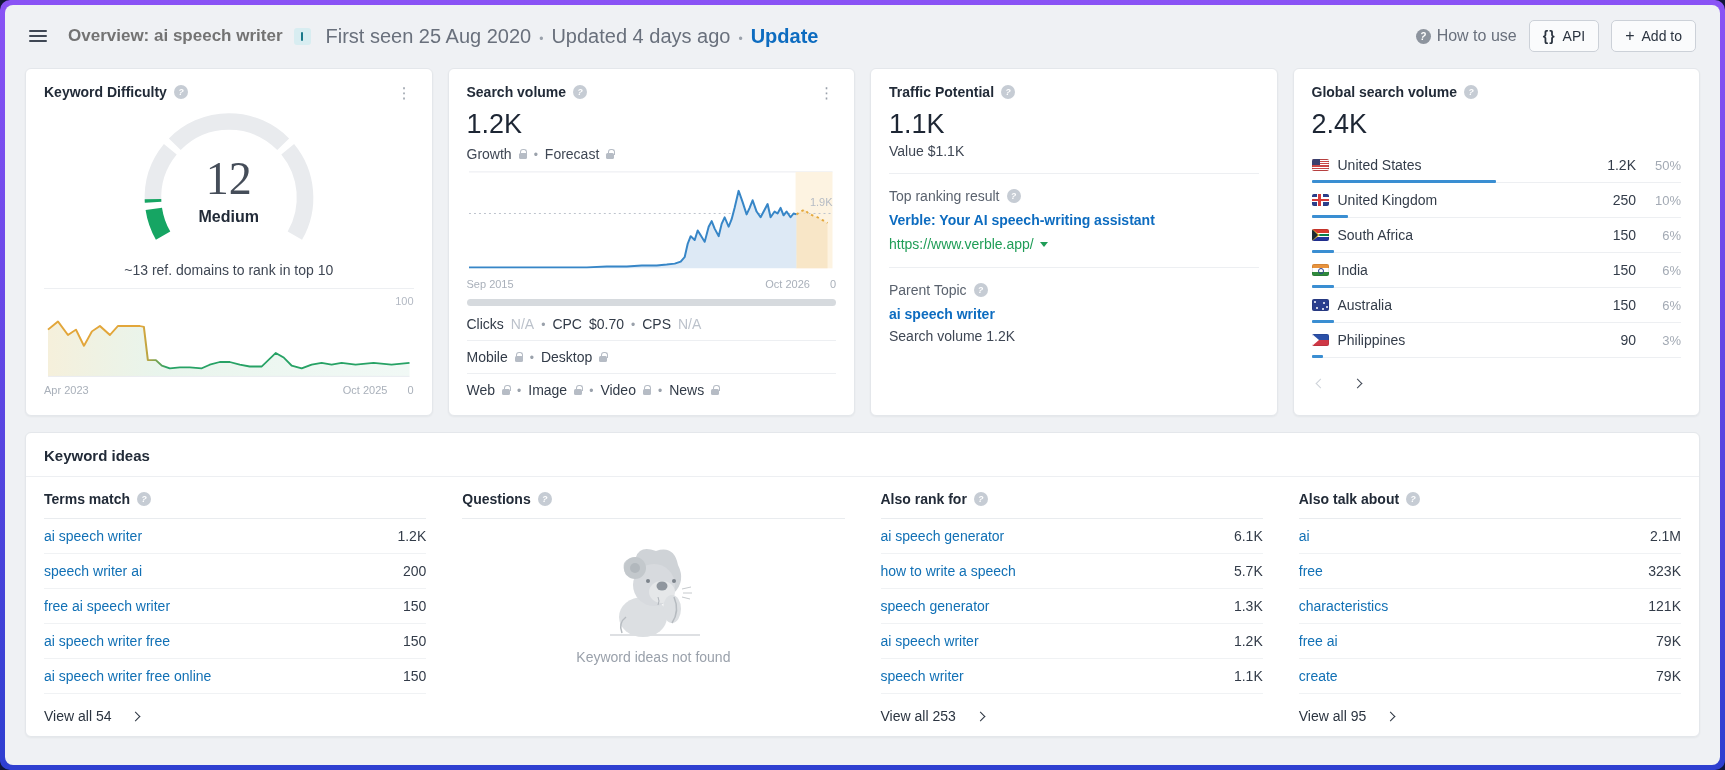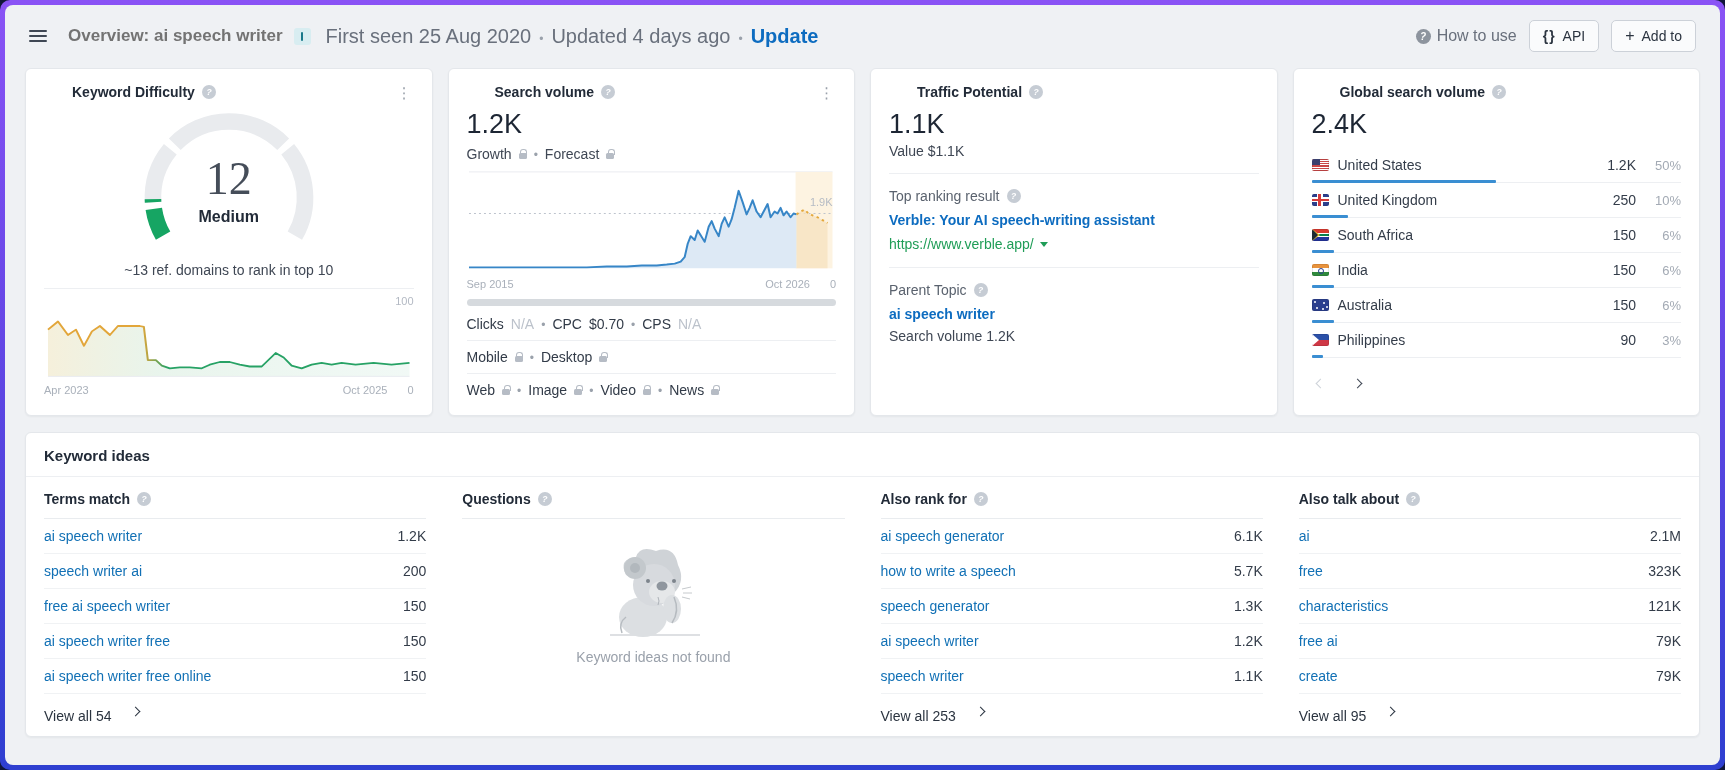--- a/index.html
+++ b/index.html
@@ -23,21 +23,21 @@
   .qdark::before{content:"?";}
   .btn{height:32px;border:1px solid #ccd1d8;border-radius:5px;background:#fafbfc;display:flex;align-items:center;gap:7px;padding:0 13px;font-size:14px;color:#2b3440;cursor:pointer;}
   .braces{font-weight:700;letter-spacing:1px;color:#2b3440;}
   .plus{font-size:16px;font-weight:400;line-height:1;}
 
   
   .main{padding:5px 20px 18px;flex:1;overflow:hidden;}
   .cards{display:flex;gap:15px;}
   .card{background:#fff;border:1px solid #e4e7eb;border-radius:6px;box-shadow:0 1px 2px rgba(27,31,35,.05);padding:15px 18px;position:relative;}
   .cards .card{flex:1;height:348px;}
-  .card-head{display:flex;align-items:center;gap:7px;margin-left:28px;}
+  .card-head{display:flex;align-items:center;gap:7px;}
   .card-head h2{font-size:14px;font-weight:700;color:#222b38;margin:0;}
   .help{width:14px;height:14px;border-radius:50%;background:#c6ccd4;color:#fff;display:inline-flex;align-items:center;justify-content:center;font-size:9px;font-weight:700;flex:none;cursor:pointer;}
   .help::before{content:"?";}
   .kebab{margin-left:auto;color:#9aa1ab;font-size:15px;cursor:pointer;line-height:1;padding:0 2px;}
   .kebab::before{content:"⋮";}
   .divider{height:1px;background:#edeff2;}
   .big{font-size:27px;color:#1d2634;margin:9px 0 3px;font-weight:400;}
 
   
   .gauge-box{position:relative;width:220px;height:156px;margin:4px auto 0;}
@@ -99,21 +99,21 @@
 
   
   .ideas{margin-top:16px;padding:14px 18px 12px;}
   .ideas h2{font-size:15px;font-weight:700;color:#222b38;margin:0 0 12px;}
   .ideas-top{height:1px;background:#edeff2;margin:0 -18px;}
   .cols{display:grid;grid-template-columns:1fr 1fr 1fr 1fr;column-gap:36px;}
   .colhead{display:flex;align-items:center;gap:7px;padding:14px 0 11px;border-bottom:1px solid #e9ecef;font-weight:700;font-size:14px;color:#222b38;}
   .krow{display:flex;justify-content:space-between;align-items:center;height:35px;border-bottom:1px solid #f0f2f4;font-size:14px;}
   .kw{color:#1170b5;text-decoration:none;cursor:pointer;}
   .kval{color:#333c49;}
-  .viewall{display:flex;gap:21px;margin-top:14px;font-size:14px;color:#2b3440;cursor:pointer;}
+  .viewall{display:flex;align-items:center;gap:21px;margin-top:14px;font-size:14px;color:#2b3440;cursor:pointer;}
   .empty{display:flex;flex-direction:column;align-items:center;justify-content:flex-end;padding-top:18px;}
   .empty-text{font-size:14px;color:#9aa1ab;margin-top:8px;}
 </style>
 </head>
 <body>
 
 <div class="frame">
 <div class="app">
 
   <div class="topbar">

